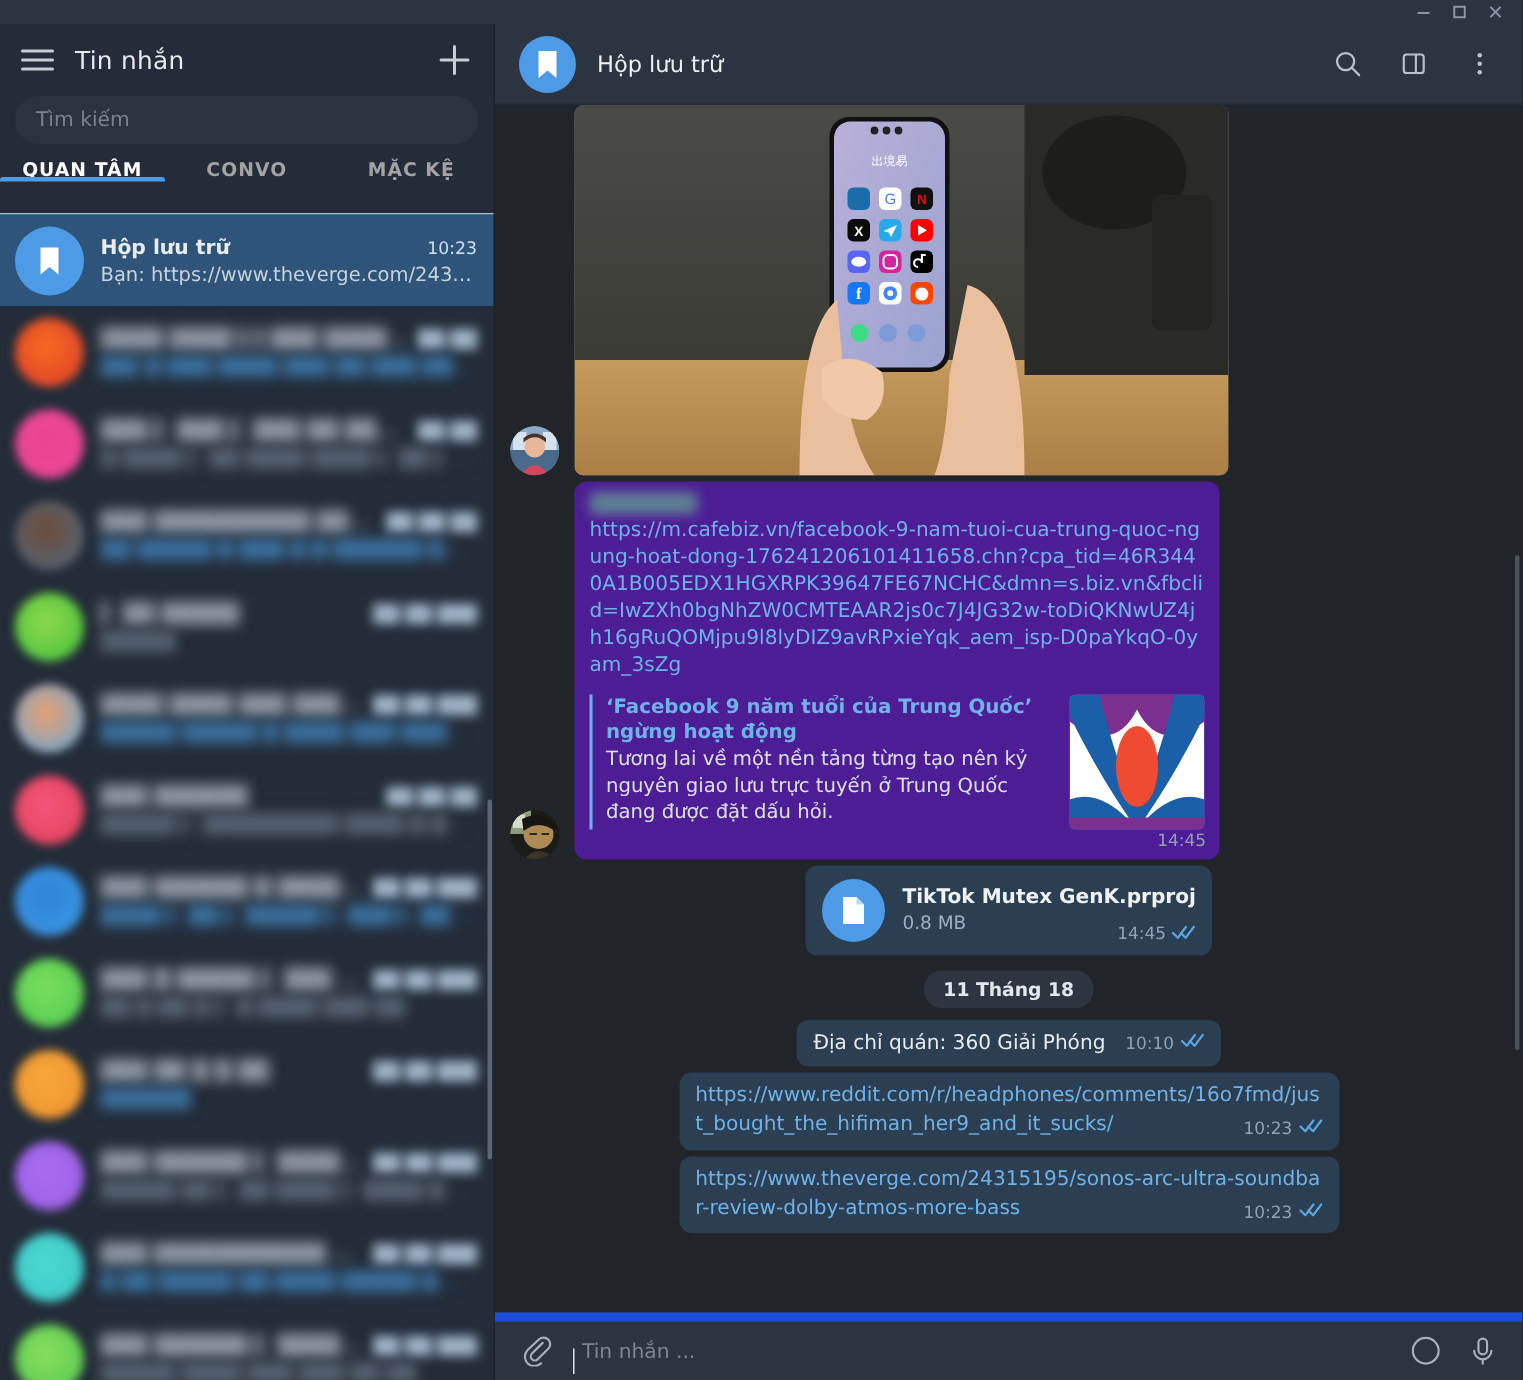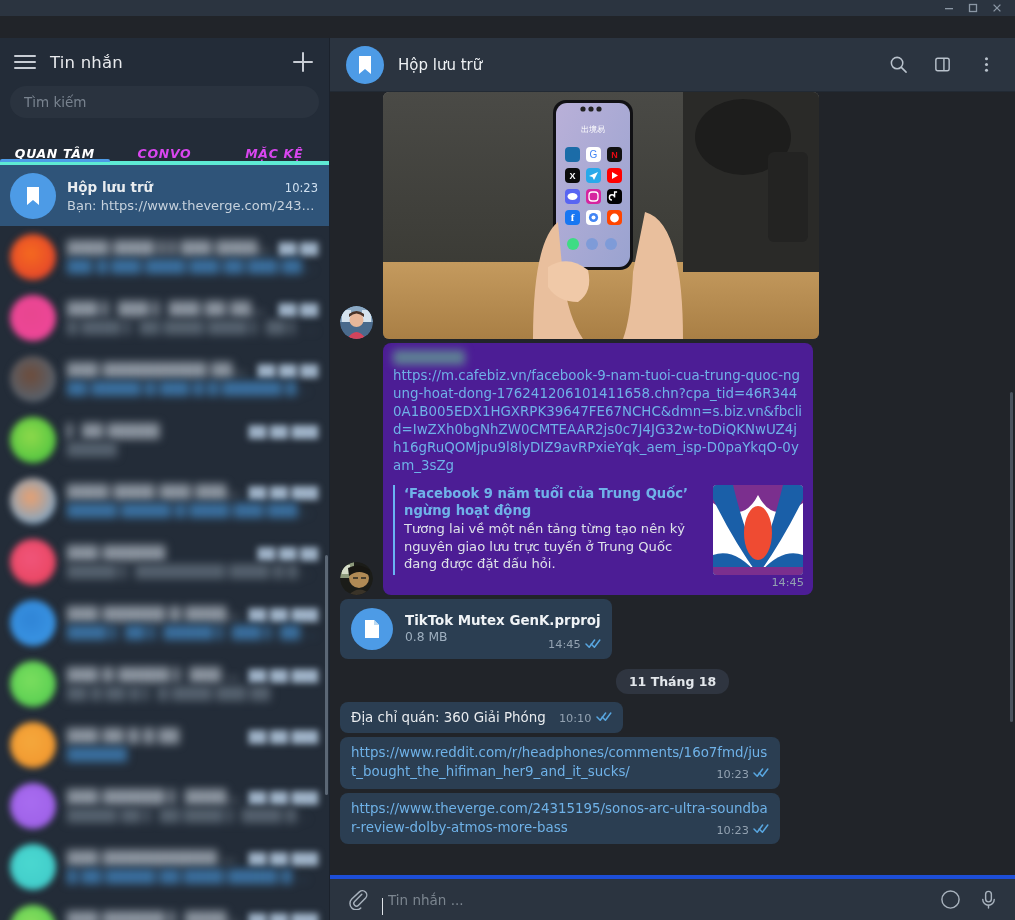--- a/index.html
+++ b/index.html
@@ -2,21 +2,21 @@
 <html><head>
 <meta charset="utf-8">
 <style>
   * { box-sizing: border-box; margin: 0; padding: 0; }
   html, body {
     width: 1015px; height: 920px;
     background: #212429;
     font-family: "DejaVu Sans", "Liberation Sans", sans-serif;
     overflow: hidden;
   }
-  #app { position: relative; width: 1015px; height: 920px; display: flex; flex-direction: column; gap: 22px; }
+  #app { position: relative; width: 1015px; height: 920px; display: flex; flex-direction: column; }
 
   
   .titlebar {
     height: 16px; background: #2b3440; flex: 0 0 16px;
     display: flex; align-items: center; justify-content: flex-end;
     padding-right: 6px; gap: 0px;
   }
   .wctl { width: 24px; height: 16px; display: flex; align-items: center; justify-content: center; }
   .wctl svg { display: block; }
 
@@ -48,27 +48,27 @@
     display: flex; align-items: center; padding: 0 14px;
   }
   .search-box input {
     background: transparent; border: none; outline: none;
     color: #f97316; font-size: 13.5px; width: 100%;
     font-family: "DejaVu Sans", "Liberation Sans", sans-serif;
   }
   .search-box input::placeholder { color: #79838f; }
 
   .tabs {
-    height: 38px; flex: 0 0 38px; display: flex; align-items: flex-end;
-    border-bottom: 4px solid #5eead4; position: relative; font-style: italic;
+    height: 38px; flex: 0 0 38px; display: flex; align-items: flex-start;
+    border-bottom: 1px solid #5eead4; position: relative;
   }
   .tab {
     flex: 1; display: flex; align-items: center; justify-content: center;
     font-size: 12.5px; font-weight: bold; letter-spacing: .7px;
-    color: #d946ef; cursor: pointer; position: relative;
+    color: #a3a3a3; cursor: pointer; position: relative;
   }
   .tab.active { color: #ffffff; }
   .tab.active:after {
     content: ""; position: absolute; left: 0; right: 0; bottom: -1px;
     height: 3px; background: #4d9be6; border-radius: 2px 2px 0 0;
   }
 
   .chatlist { flex: 1; overflow: hidden; position: relative; }
 
   .chat-item {
@@ -122,21 +122,21 @@
   .head-av {
     width: 38px; height: 38px; border-radius: 50%; background: #4d9be6;
     display: flex; align-items: center; justify-content: center; flex: 0 0 38px;
   }
   .head-title { color: #eef1f4; font-size: 15px; flex: 1; }
   .head-icon { width: 30px; height: 30px; display:flex; align-items:center; justify-content:center; cursor:pointer; }
 
   .messages { flex: 1; position: relative; overflow: hidden; padding: 0 10px 6px 10px; }
 
   .msg-row { display: flex; align-items: flex-end; gap: 10px; margin-bottom: 4px; }
-  .msg-row.out { justify-content: flex-start; }
+  .msg-row.out { justify-content: center; }
   .msg-av { width: 33px; height: 33px; border-radius: 50%; flex: 0 0 33px; overflow: hidden; }
 
   .photo-msg {
     width: 436px; height: 247px; border-radius: 6px; overflow: hidden;
     position: relative; background: #737373;
   }
 
   .bubble-in {
     background: #4c1d95; border-radius: 8px; padding: 7px 10px 20px 10px;
     max-width: 430px; position: relative; color: #e9ecef; font-size: 13.4px; line-height: 1.35;
@@ -172,21 +172,21 @@
 
   .date-divider { display: flex; justify-content: center; margin: 10px 0 8px 0; }
   .date-pill {
     background: #2f3540; color: #e3e7eb; font-size: 12.5px; font-weight: bold;
     padding: 5px 13px; border-radius: 12px;
   }
 
   .composer {
     height: 45px; flex: 0 0 45px; background: #2b3440;
     display: flex; align-items: center; padding: 0 14px; gap: 12px;
-    border-top: 4px solid #1d4ed8;
+    border-top: 6px solid #1d4ed8;
   }
   .comp-icon { width: 26px; height: 26px; display:flex; align-items:center; justify-content:center; cursor:pointer; }
   .comp-input { flex: 1; position: relative; display:flex; align-items:center; }
   .comp-input input {
     background: transparent; border: none; outline: none; color: #e8eaed;
     font-size: 13.5px; width: 100%;
     font-family: "DejaVu Sans", "Liberation Sans", sans-serif;
   }
   .comp-input input::placeholder { color: #7b858f; }
   .caret { position:absolute; left: 0; top: 6px; width: 1px; height: 17px; background: #dfe3e8; }

